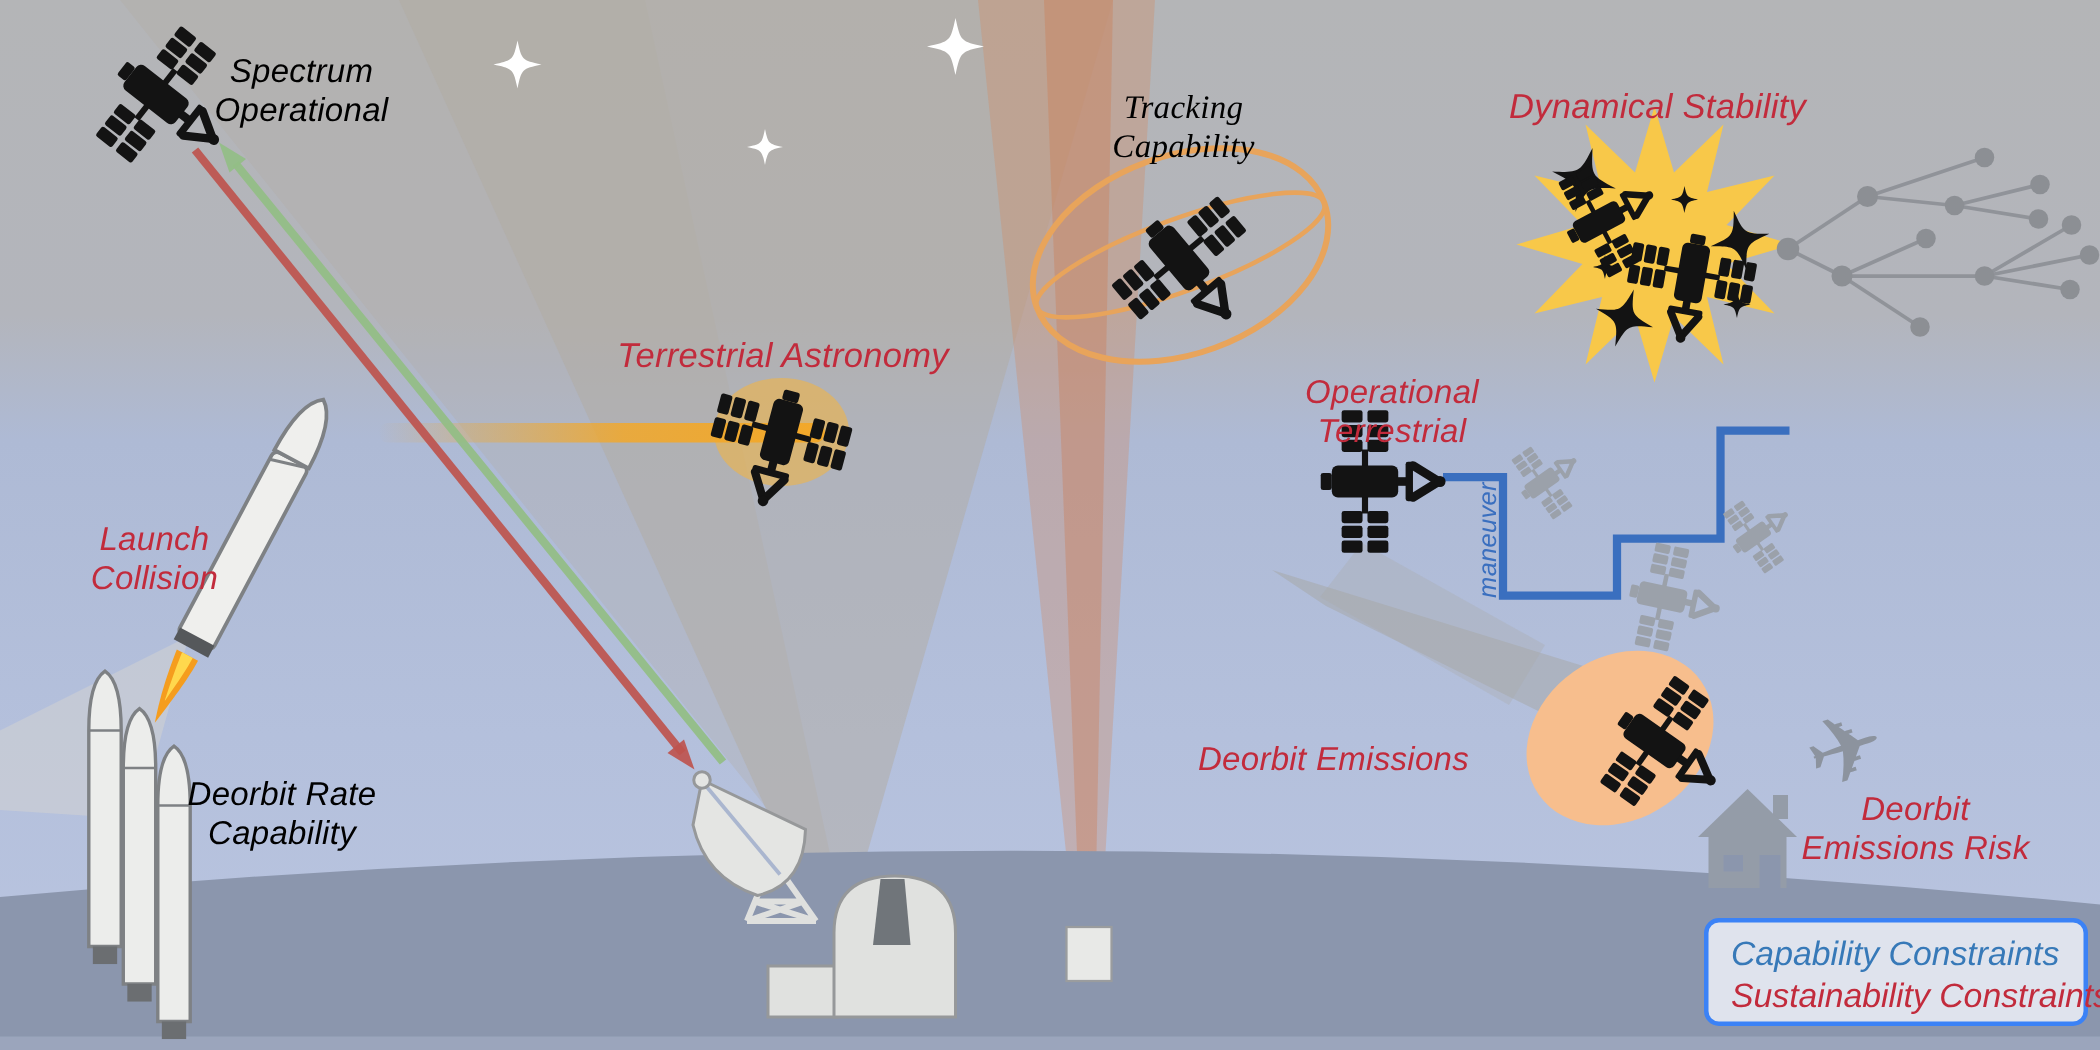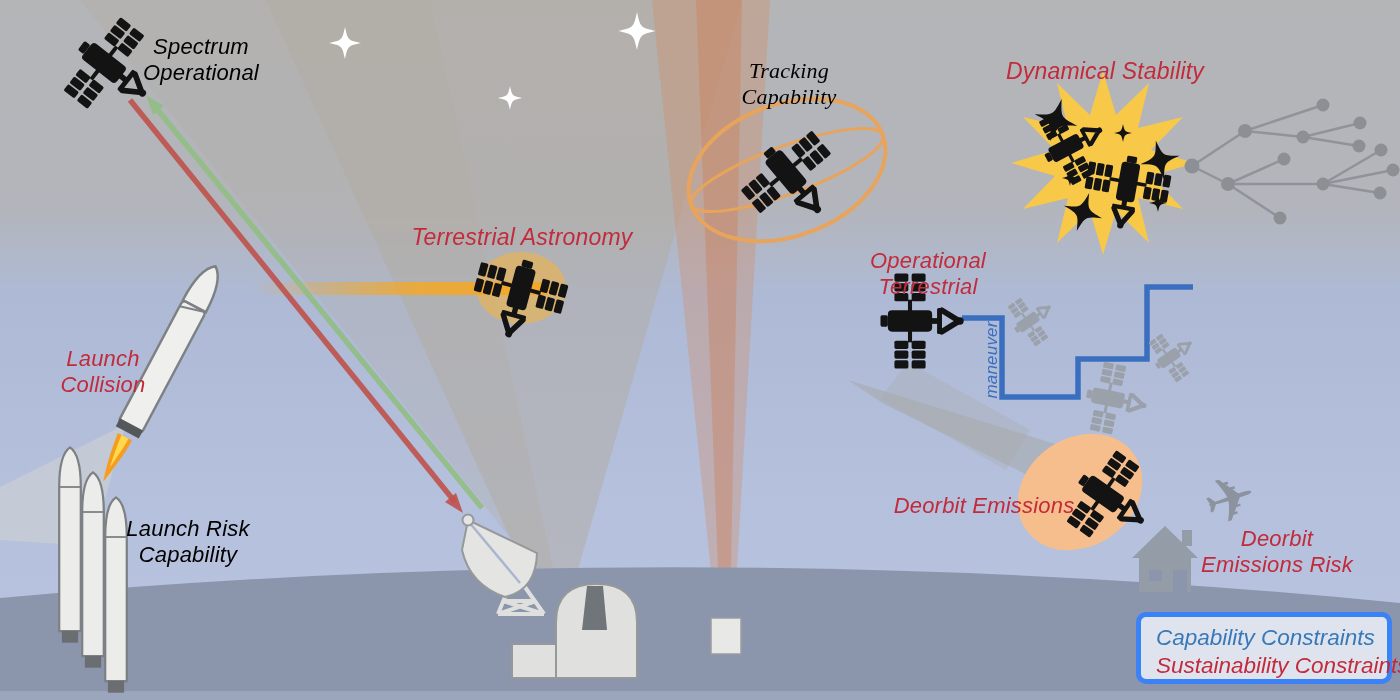--- a/index.html
+++ b/index.html
@@ -12,21 +12,21 @@
     position:absolute;font-style:italic;font-weight:500;text-align:center;
     line-height:1.16;white-space:nowrap;transform:translate(-50%,-50%);
     font-size:22px;letter-spacing:.2px;
   }
   .label.blue{color:#000000;}
   .label.red{color:#C22B3C;}
   .label.big{font-size:23px;}
   .label.vertical{transform:translate(-50%,-50%) rotate(-90deg);font-size:17px;color:#3A6FBF;}
   #legend-box{
     position:absolute;left:1136px;top:612px;width:256px;height:72px;
-    background:#DFE3ED;border:5px solid #3b82f6;border-radius:10px;
+    background:#DFE3ED;border:3px solid #3b82f6;border-radius:10px;
     box-sizing:border-box;padding:7px 0 0 15px;
   }
   #legend-box .legend-line{
     font-style:italic;font-weight:500;font-size:22.5px;line-height:1.25;white-space:nowrap;
   }
   .legend-cap{color:#3779B8;}
   .legend-sus{color:#C22B3C;}
 </style>
 </head>
 <body>
@@ -217,21 +217,21 @@
   <span>Spectrum</span><br>
   <span>Operational</span>
 </div>
 
 <div class="label red" style="left:75px;top:372px;margin-left:28px;">
   <span>Launch</span><br>
   <span>Collision</span>
 </div>
 
 <div class="label blue" style="left:188px;top:542px;">
-  <span>Launch Risk</span><br>
+  <span>Deorbit Rate</span><br>
   <span>Capability</span>
 </div>
 
 <div class="label red big" style="left:522px;top:237px;">
   <span>Terrestrial Astronomy</span>
 </div>
 
 <div class="label blue" style="left:789px;top:84px;font-family:Liberation Serif, serif;">
   <span>Tracking</span><br>
   <span>Capability</span>
@@ -239,21 +239,21 @@
 
 <div class="label red big" style="left:1105px;top:71px;text-align:right;">
   <span>Dynamical Stability</span>
 </div>
 
 <div class="label red" style="left:928px;top:249px;margin-top:25px;">
   <span>Operational</span><br>
   <span>Terrestrial</span>
 </div>
 
-<div class="label red" style="left:984px;top:506px;">
+<div class="label red" style="left:889px;top:506px;">
   <span>Deorbit Emissions</span>
 </div>
 
 <div class="label red" style="left:1277px;top:552px;">
   <span>Deorbit</span><br>
   <span>Emissions Risk</span>
 </div>
 
 <div class="label vertical" style="left:992px;top:360px;">
   <span>maneuver</span>

